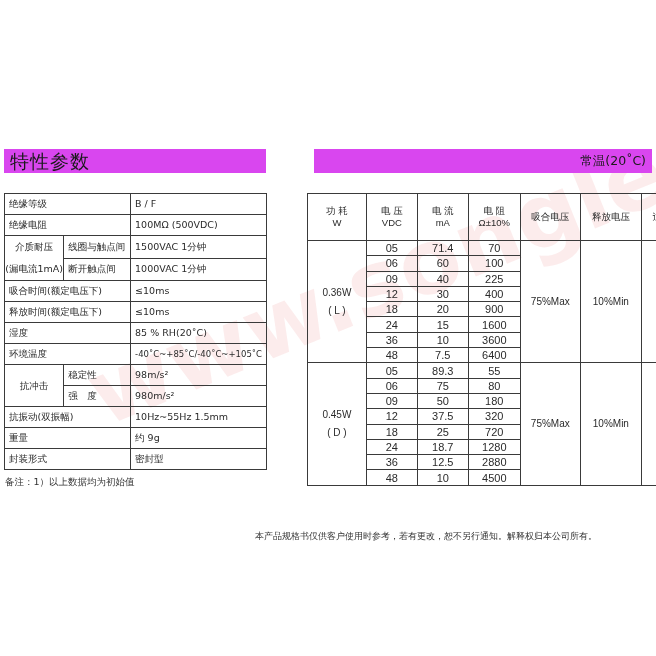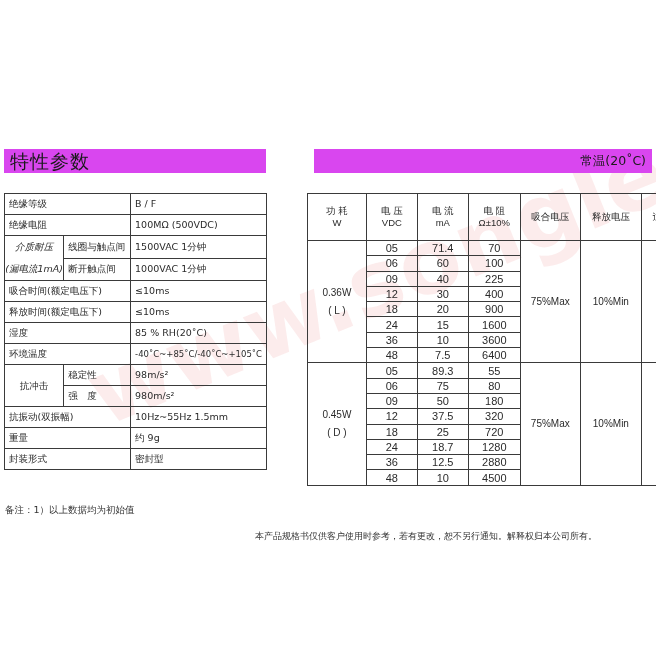--- a/index.html
+++ b/index.html
@@ -35,21 +35,21 @@
   <tbody>
       <tr>
         <td class="k" colspan="2">绝缘等级</td>
         <td class="v">B / F</td>
       </tr>
   <tr>
         <td class="k" colspan="2">绝缘电阻</td>
         <td class="v">100MΩ (500VDC)</td>
       </tr>
   <tr>
-    <td class="k1" rowspan="2" style="line-height:22px;padding:0;font-style:italic;"><span>介质耐压</span><br><span>(漏电流1mA)</span></td>
+    <td class="k1" rowspan="2" style="line-height:22px;padding:0;"><span>介质耐压</span><br><span>(漏电流1mA)</span></td>
     <td class="k2">线圈与触点间</td>
     <td class="v">1500VAC 1分钟</td>
   </tr>
   <tr>
         <td class="k2">断开触点间</td>
         <td class="v">1000VAC 1分钟</td>
       </tr>
   <tr>
         <td class="k" colspan="2">吸合时间(额定电压下)</td>
         <td class="v">≤10ms</td>
@@ -83,21 +83,21 @@
         <td class="k" colspan="2">重量</td>
         <td class="v">约 9g</td>
       </tr>
   <tr>
         <td class="k" colspan="2">封装形式</td>
         <td class="v">密封型</td>
       </tr>
 </tbody>
   </table>
 
-<div class="note" style="left:5px;top:504px;">备注：1）以上数据均为初始值</div>
+<div class="note" style="left:5px;top:476px;">备注：1）以上数据均为初始值</div>
 
 <div class="band" style="left:314px;top:149px;width:338px;">
   <span class="sub">常温(20˚C)</span>
 </div>
 
 <table id="coil" style="left:307px;top:193px;width:395px;">
   <tbody>
       <tr>
     <td class="h" style="width:51px;"><span>功 耗</span><br><span>W</span></td>
     <td class="h" style="width:44px;"><span>电 压</span><br><span>VDC</span></td>

